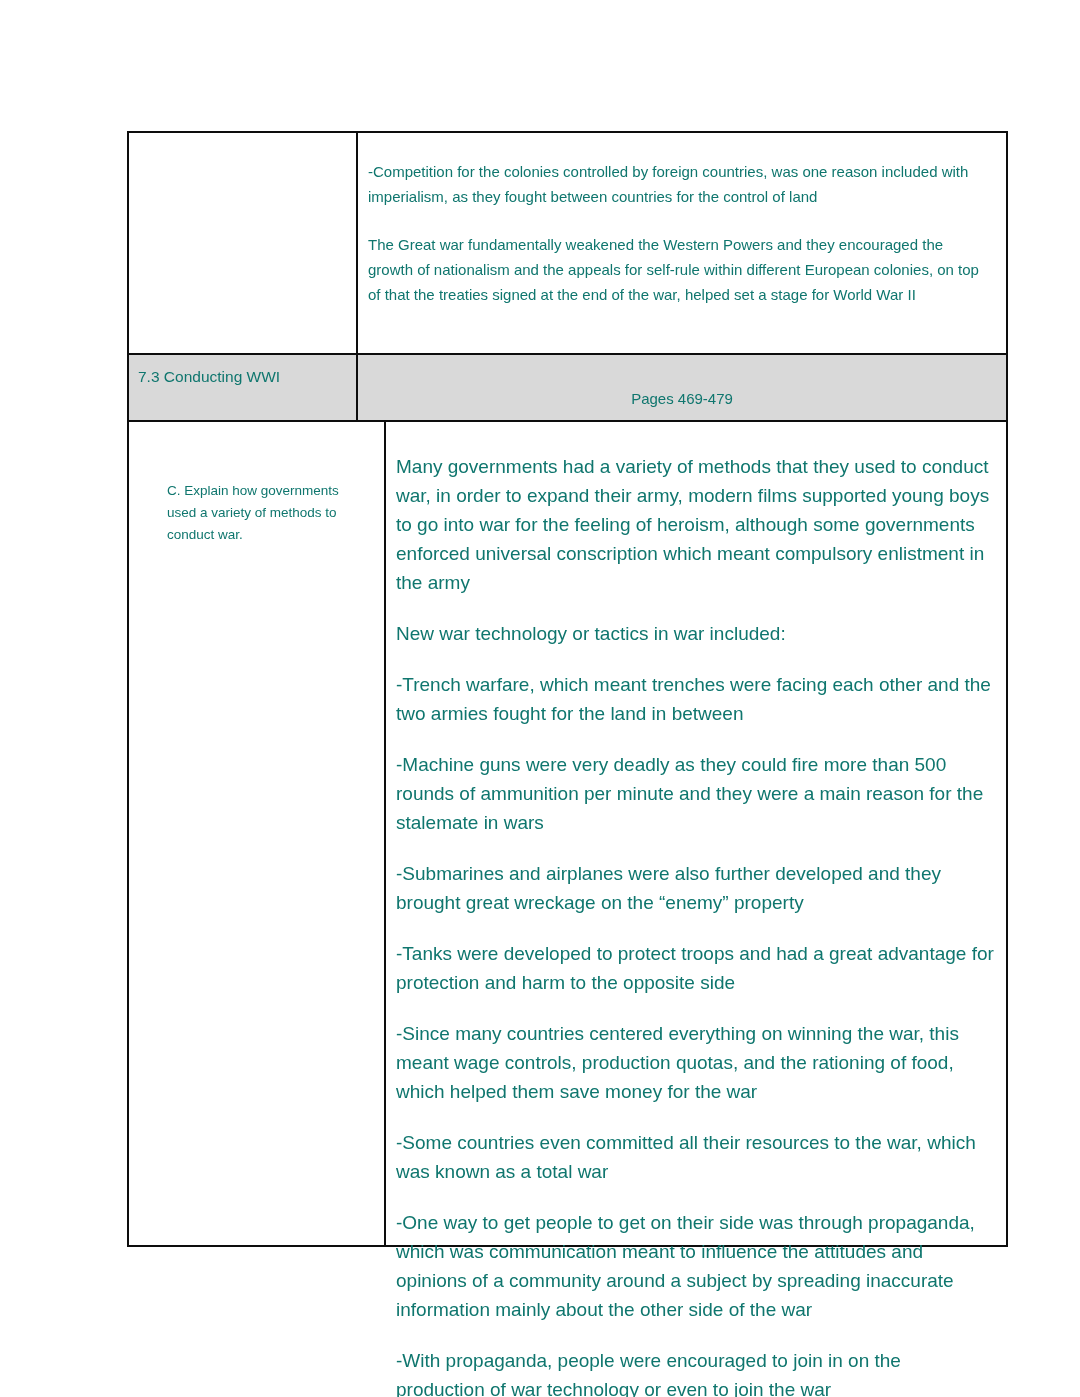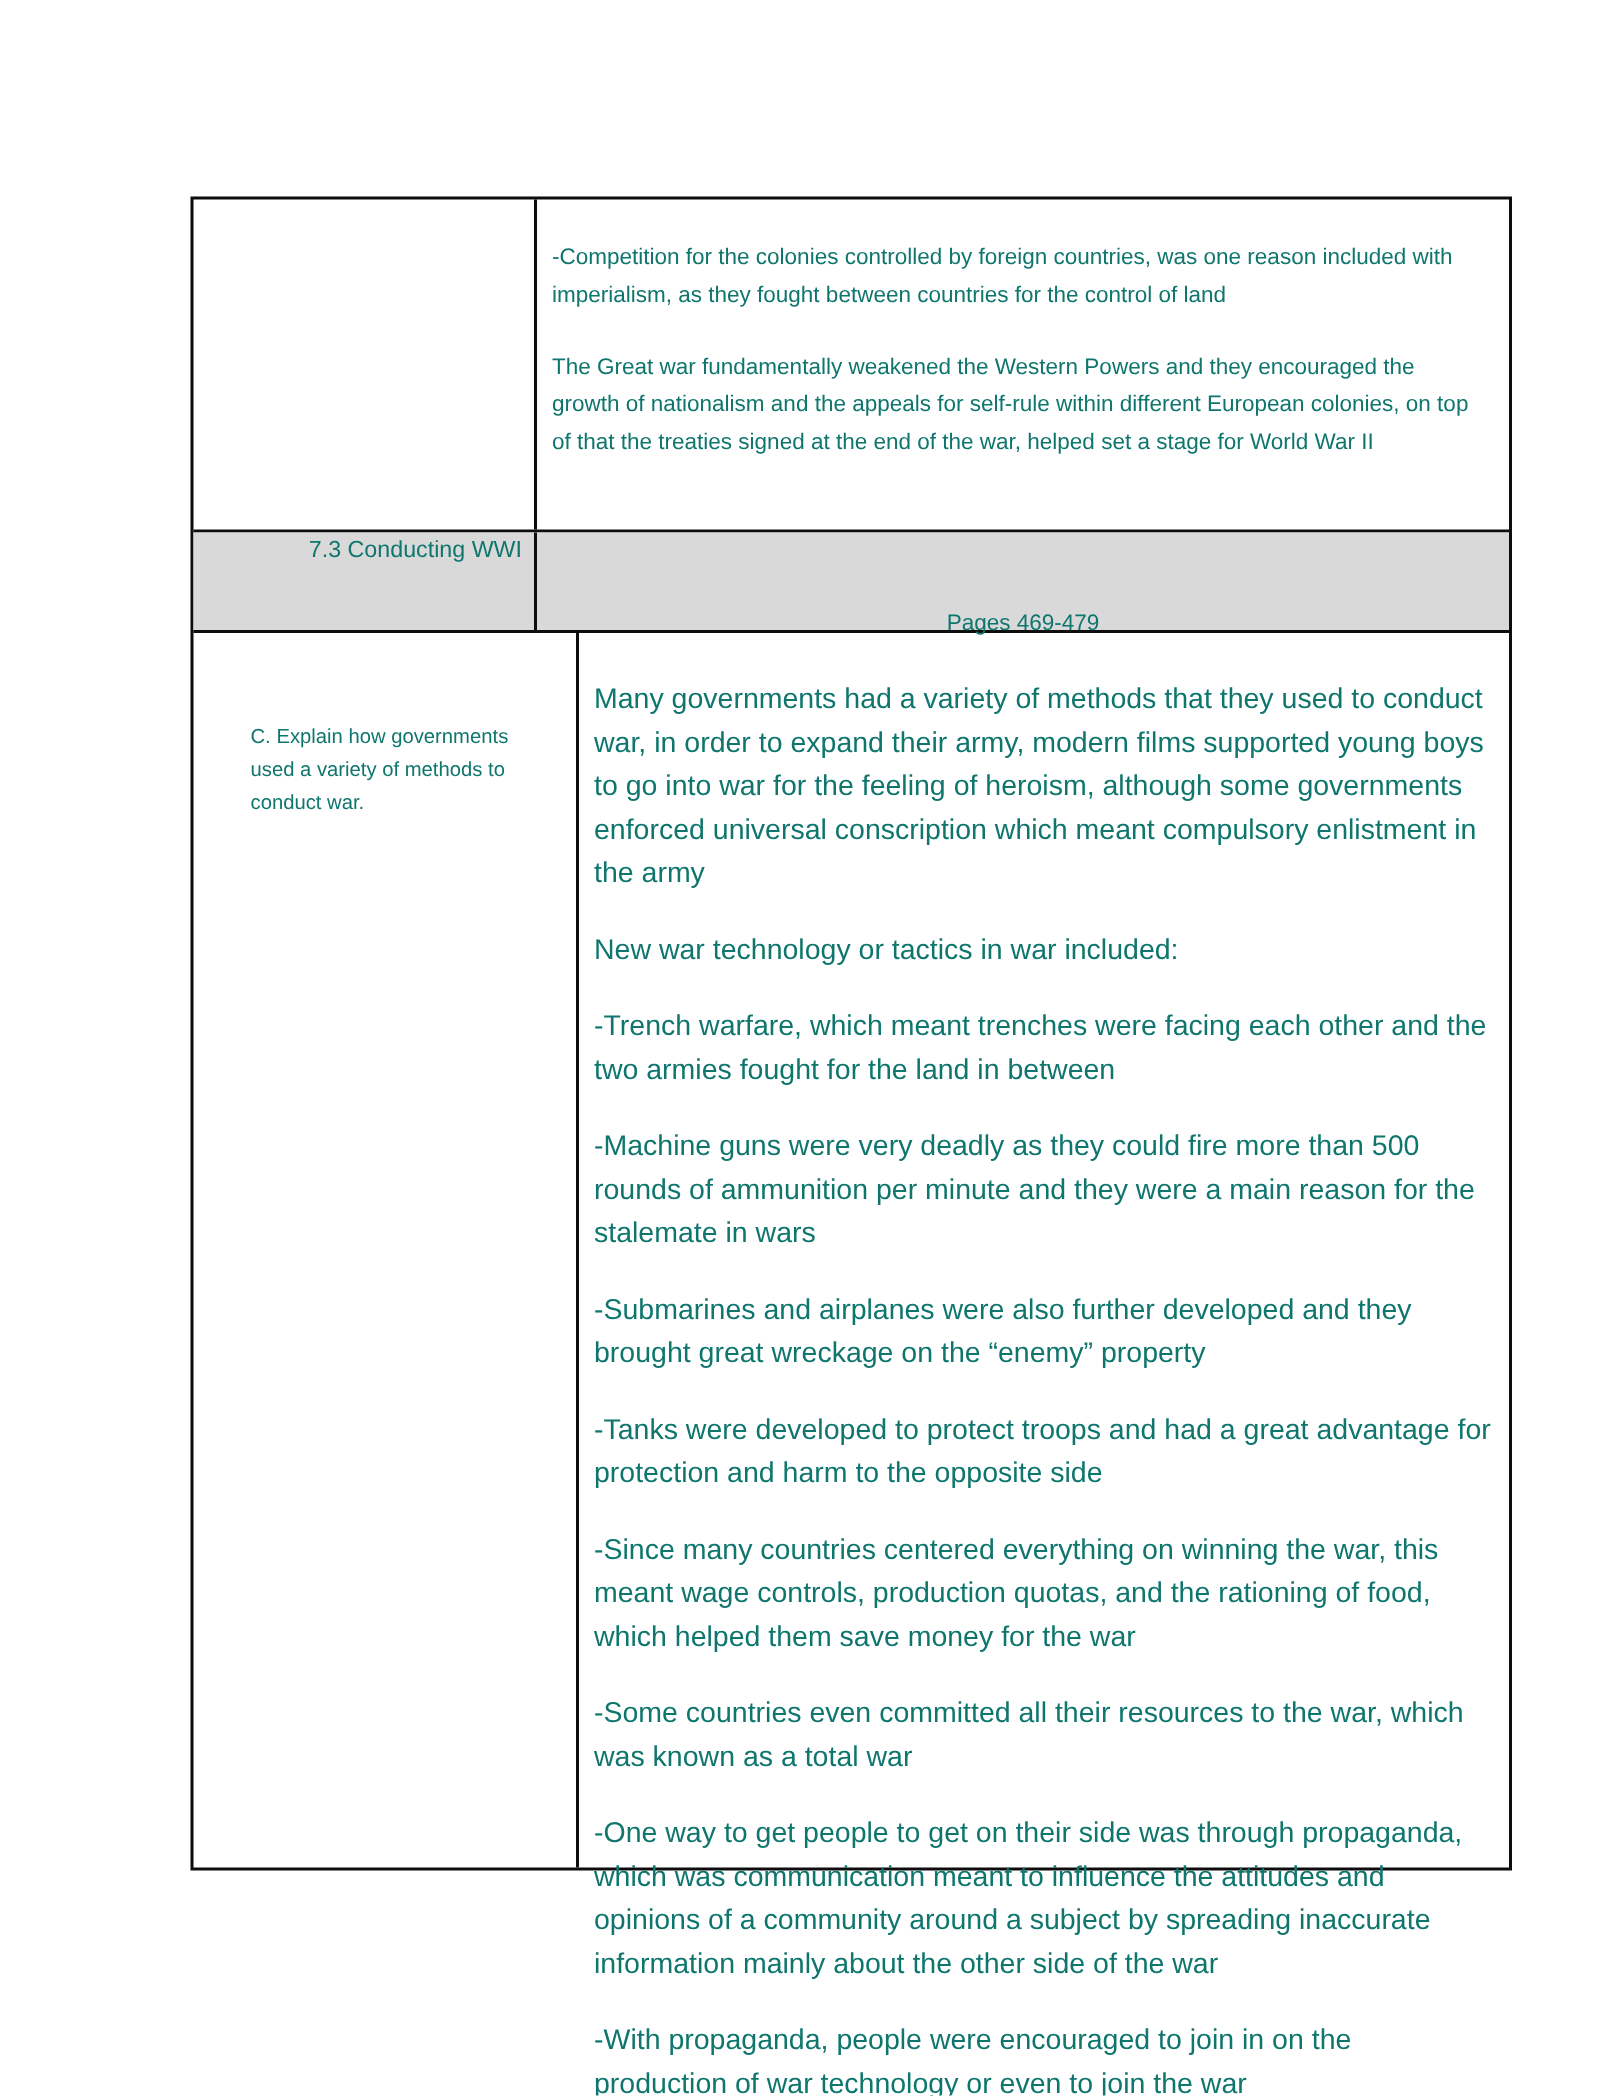--- a/index.html
+++ b/index.html
@@ -46,27 +46,26 @@
   .row.row2 .cell { background: #d9d9d9; }
 
   .row1 .cell.right {
     padding: 26px 16px 0 10px;
     font-size: 15px;
     line-height: 25px;
   }
   .row1 .cell.right p { margin: 0 0 23px 0; }
 
   .row2 .cell.left {
-    padding: 1px 8px 0 9px;
+    padding: 11px 8px 0 9px;
     font-size: 15.5px;
     line-height: 21px;
-    text-align: right;
   }
   .row2 .cell.right {
-    padding: 50px 8px 0 8px;
+    padding: 33px 8px 0 8px;
     font-size: 15px;
     line-height: 21px;
     text-align: center;
   }
 
   .row3 .cell.left {
     padding: 58px 16px 0 10px;
     font-size: 13.5px;
     line-height: 22px;
     margin-left: 28px;

